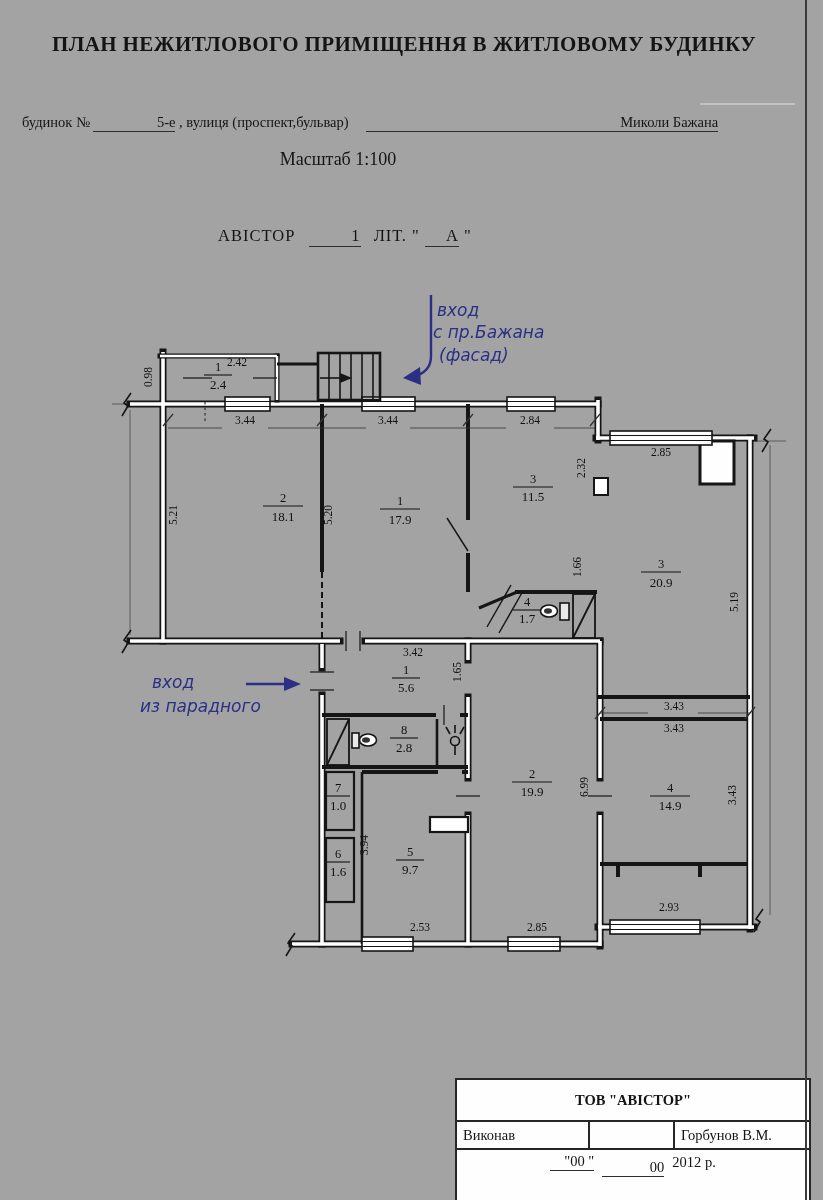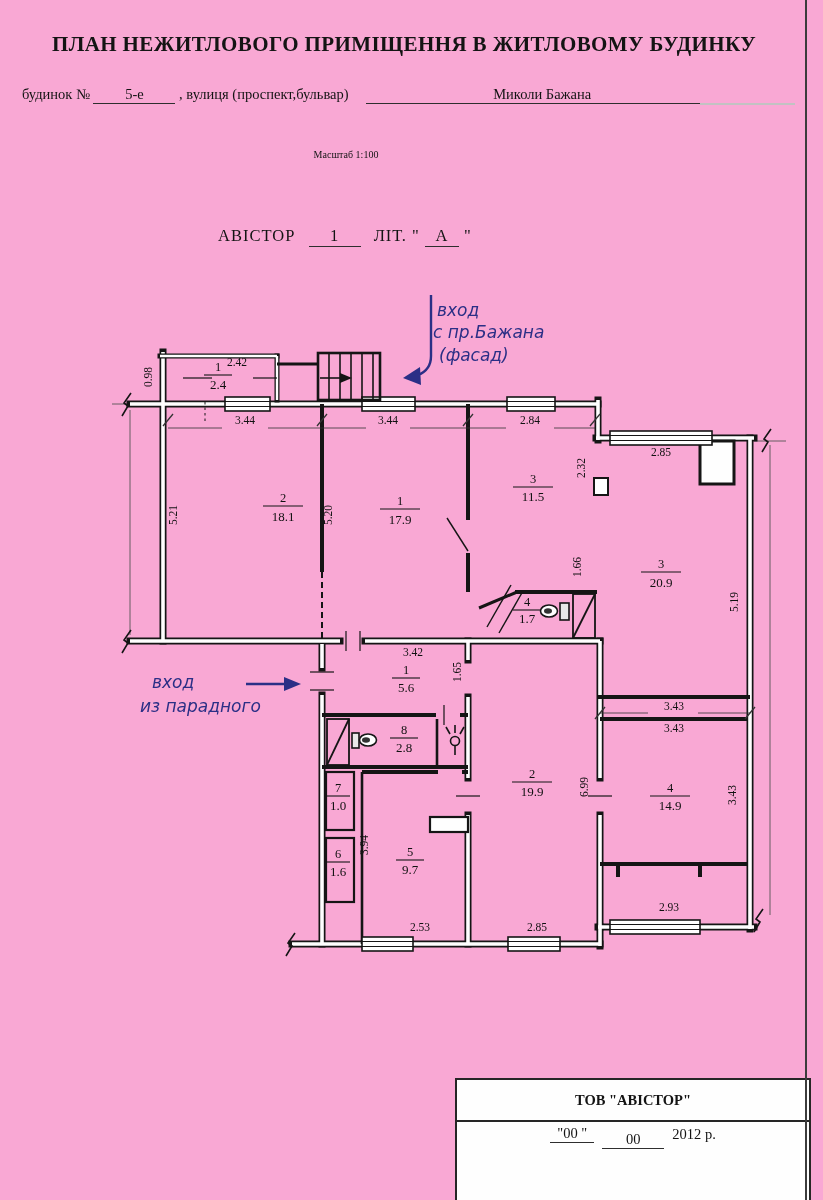--- a/index.html
+++ b/index.html
@@ -1,24 +1,24 @@
 <!DOCTYPE html>
 <html><head>
 <meta charset="utf-8">
 <style>
   html,body{margin:0;padding:0;background:#e9e9e9;}
-  .page{position:relative;width:823px;height:1200px;background:#f9a8d4;overflow:hidden;
+  .page{position:relative;width:823px;height:1200px;background:#a3a3a3;overflow:hidden;
         font-family:"Liberation Serif",serif;color:#141414;}
   .page-border-right{position:absolute;top:0;left:805px;width:2px;height:1200px;background:#3c3c3c;}
   .doc-title{position:absolute;top:32px;left:18px;width:772px;text-align:center;
              font-size:21px;font-weight:bold;letter-spacing:.4px;white-space:nowrap;}
   .row-building{position:absolute;top:86px;left:22px;width:770px;font-size:14.5px;white-space:nowrap;}
-  .u{display:inline-block;border-bottom:1.3px solid #2e2e2e;text-align:center;}
+  .u{display:inline-block;border-bottom:1.3px solid #2e2e2e;text-align:right;}
   .row-city{position:absolute;top:110px;left:232px;width:232px;text-align:center;font-size:14.5px;}
-  .row-scale{position:absolute;top:149px;left:200px;width:292px;text-align:center;font-size:10px;}
+  .row-scale{position:absolute;top:149px;left:192px;width:292px;text-align:center;font-size:18px;}
   .row-floor{position:absolute;top:226px;left:218px;font-size:16.5px;letter-spacing:1px;white-space:nowrap;}
   .artifact{position:absolute;background:#c2c2c2;}
   svg.plan{position:absolute;left:0;top:0;width:823px;height:1200px;pointer-events:none;}
   .dim{font-family:"Liberation Serif",serif;font-size:11.5px;fill:#111;}
   .rnum{font-family:"Liberation Serif",serif;font-size:12.5px;fill:#111;}
   .rarea{font-family:"Liberation Serif",serif;font-size:13px;fill:#111;}
   .hand{font-family:"DejaVu Sans",sans-serif;font-style:italic;font-size:17px;fill:#2b2f86;}
   .tblock{position:absolute;left:455px;top:1078px;width:352px;height:120px;
           border:2px solid #262626;font-size:14.5px;background:#fefefe;}
   .trow-company{height:40px;display:flex;align-items:center;justify-content:center;
@@ -32,21 +32,21 @@
 <body>
 
 <div class="page">
 
   <div class="doc-title">ПЛАН НЕЖИТЛОВОГО ПРИМІЩЕННЯ В ЖИТЛОВОМУ БУДИНКУ</div>
 
   <div class="row-building">
     <span>будинок №</span>
     <span class="u" style="width:82px;">5-е</span>
     <span>, вулиця (проспект,бульвар)</span>
-    <span class="u" style="width:352px;margin-left:14px;">Миколи Бажана</span>
+    <span class="u" style="width:352px;margin-left:14px;margin-top:28px;">Миколи Бажана</span>
   </div>
 
 
   <div class="row-scale">Масштаб 1:100</div>
 
   <div class="row-floor">
     <span>АВІСТОР</span>
     <span class="u" style="width:52px;margin:0 8px;">1</span>
     <span>ЛІТ. "</span>
     <span class="u" style="width:34px;">А</span>
@@ -335,20 +335,25 @@
       <polygon points="420,367 403,378 421,385" fill="#2b2f86"></polygon>
       <text class="hand" x="152" y="688">вход</text>
       <text class="hand" x="140" y="712">из парадного</text>
       <path d="M246 684 H286" stroke="#2b2f86" stroke-width="2.4" fill="none"></path>
       <polygon points="284,677 301,684 284,691" fill="#2b2f86"></polygon>
     </g>
   </svg>
 
   <div class="tblock">
     <div class="trow-company">ТОВ "АВІСТОР"</div>
+    <div class="trow">
+      <div>Виконав</div>
+      <div></div>
+      <div>Горбунов В.М.</div>
+    </div>
     <div class="trow-date">
       <span class="u" style="min-width:44px;">"00 "</span>
       <span class="u" style="min-width:62px;margin-top:12px;">00</span>
       <span>2012 р.</span>
     </div>
   </div>
 
   <div class="page-border-right"></div>
 </div>
 

